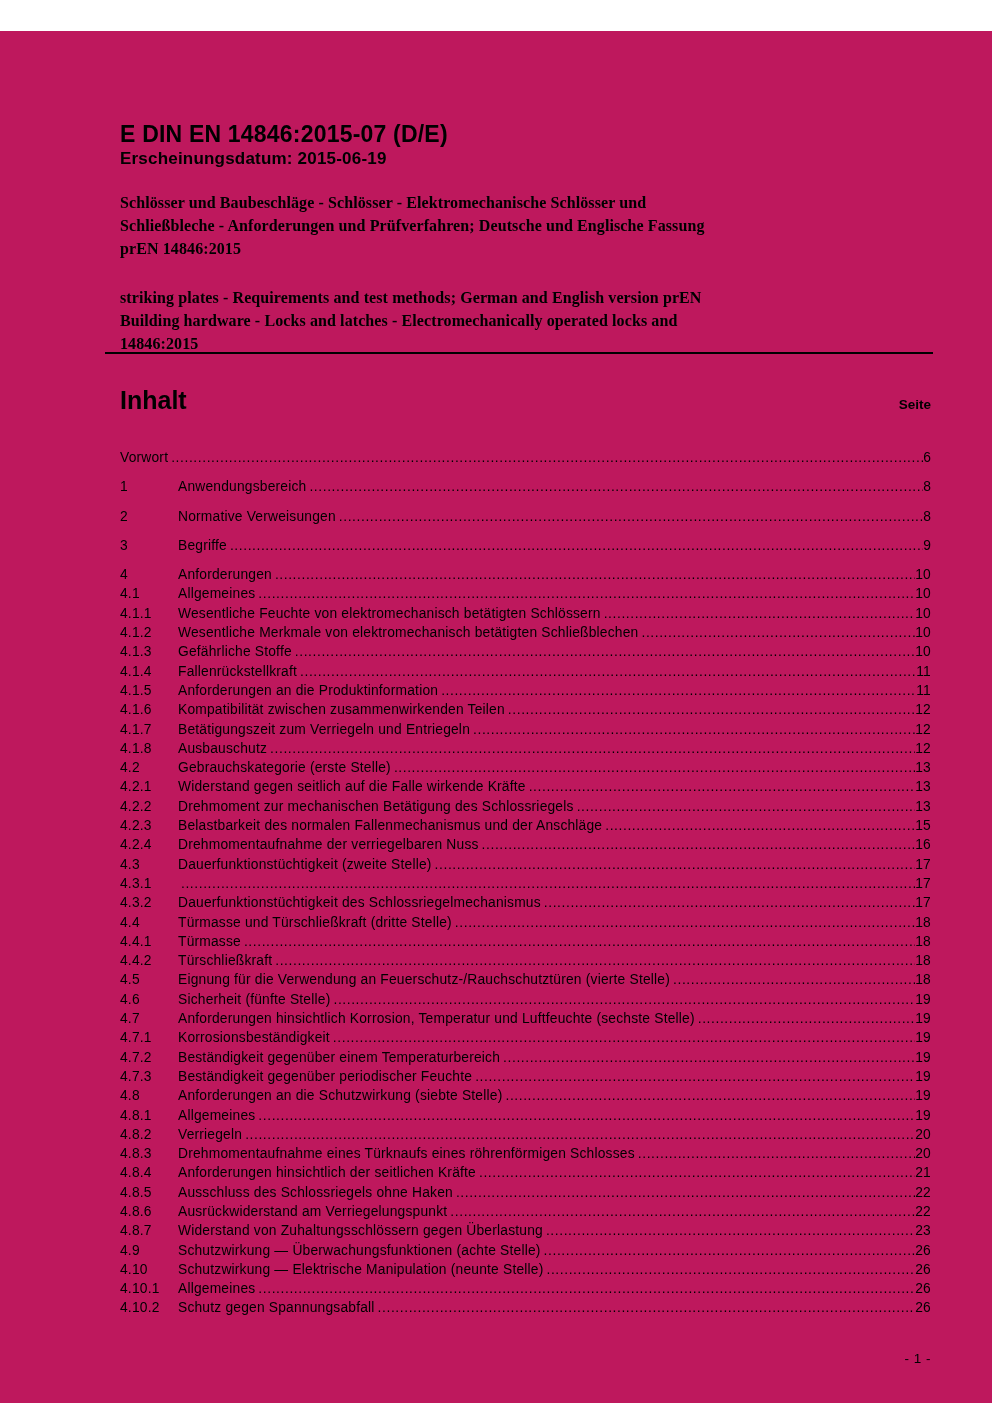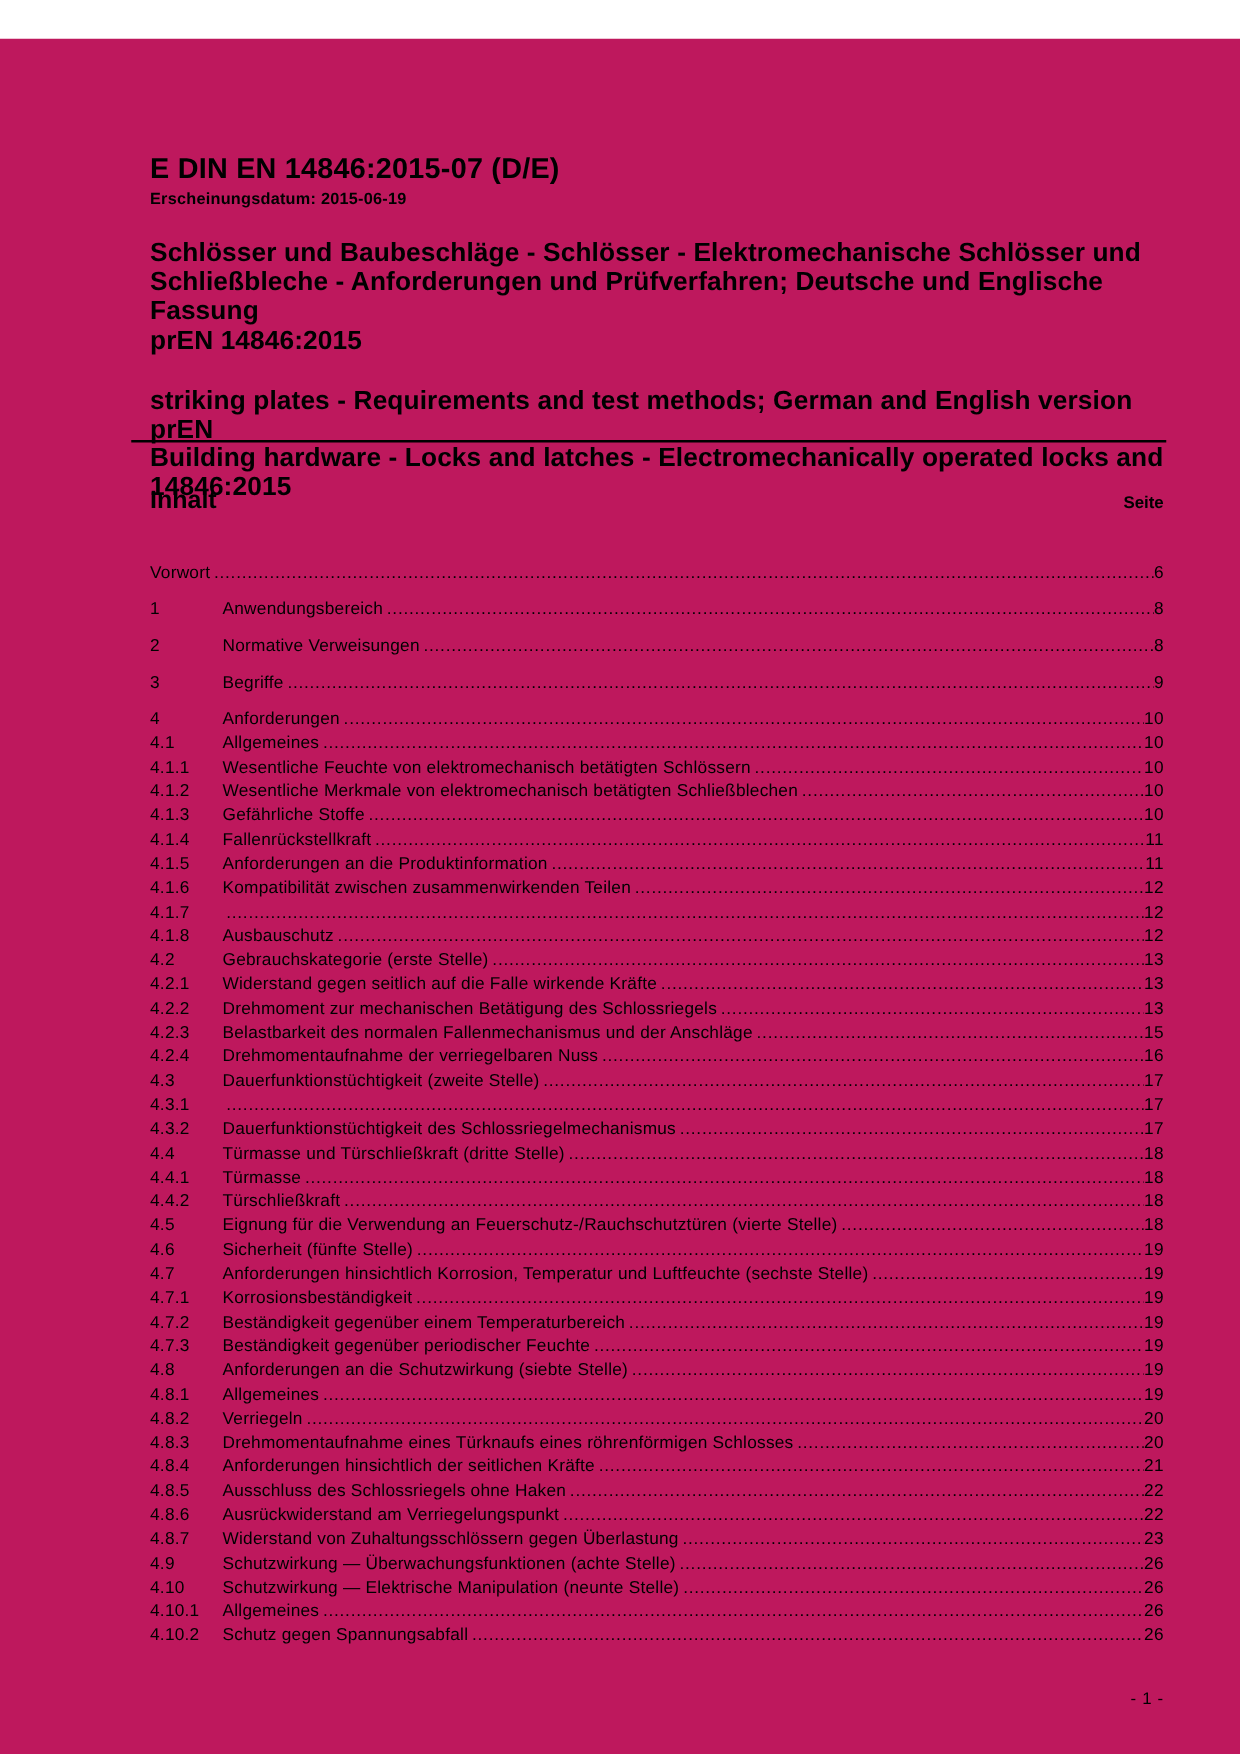--- a/index.html
+++ b/index.html
@@ -8,30 +8,30 @@
     width: 992px;
     height: 1396px;
     background: #be185d;
     color: #000000;
     font-family: "Liberation Sans", sans-serif;
     overflow: hidden;
     margin-top: 31px;
   }
   .doc-header { position: absolute; left: 120px; top: 90px; width: 815px; }
   .doc-title { margin: 0; font-size: 23px; font-weight: bold; line-height: 26px; letter-spacing: 0.2px; }
-  .pub-date { margin-top: 4px; font-size: 13px; font-weight: bold; line-height: 16px; letter-spacing: 0.2px; }
-  .title-block { font-size: 21px; font-weight: bold; line-height: 23.2px; letter-spacing: 0.1px; }
+  .pub-date { margin-top: 4px; font-size: 17px; font-weight: bold; line-height: 16px; letter-spacing: 0.2px; }
+  .title-block { font-size: 16px; font-weight: bold; line-height: 23.2px; letter-spacing: 0.1px; font-family: Liberation Serif, serif; }
   .title-de { margin-top: 24px; }
   .title-en { margin-top: 25px; }
   .header-rule { position: absolute; left: 105px; top: 321px; width: 828px; height: 2px; background: #000000; }
   .toc-head {
     position: absolute; left: 120px; top: 356px; width: 811px;
     display: flex; justify-content: space-between; align-items: baseline;
   }
-  .toc-heading { font-size: 20px; font-weight: bold; line-height: 26px; }
+  .toc-heading { font-size: 25px; font-weight: bold; line-height: 26px; }
   .toc-page-label { font-size: 13.5px; font-weight: bold; }
   .toc-list { position: absolute; left: 120px; top: 417px; width: 811px; }
   .toc-row {
     display: flex; align-items: center;
     font-size: 13.8px; line-height: 19.3px; letter-spacing: 0.2px;
     white-space: nowrap;
   }
   .toc-row.spaced { margin-top: 10px; }
   .toc-num { flex: 0 0 58px; }
   .toc-title { flex: 0 0 auto; }
@@ -142,20 +142,21 @@
         <span class="toc-page">11</span>
       </div>
       <div class="toc-row">
         <span class="toc-num">4.1.6</span>
         <span class="toc-title">Kompatibilität zwischen zusammenwirkenden Teilen</span>
         <span class="toc-leader"></span>
         <span class="toc-page">12</span>
       </div>
       <div class="toc-row">
         <span class="toc-num">4.1.7</span>
+        <span class="toc-title">Betätigungszeit zum Verriegeln und Entriegeln</span>
         <span class="toc-leader"></span>
         <span class="toc-page">12</span>
       </div>
       <div class="toc-row">
         <span class="toc-num">4.1.8</span>
         <span class="toc-title">Ausbauschutz</span>
         <span class="toc-leader"></span>
         <span class="toc-page">12</span>
       </div>
       <div class="toc-row">

